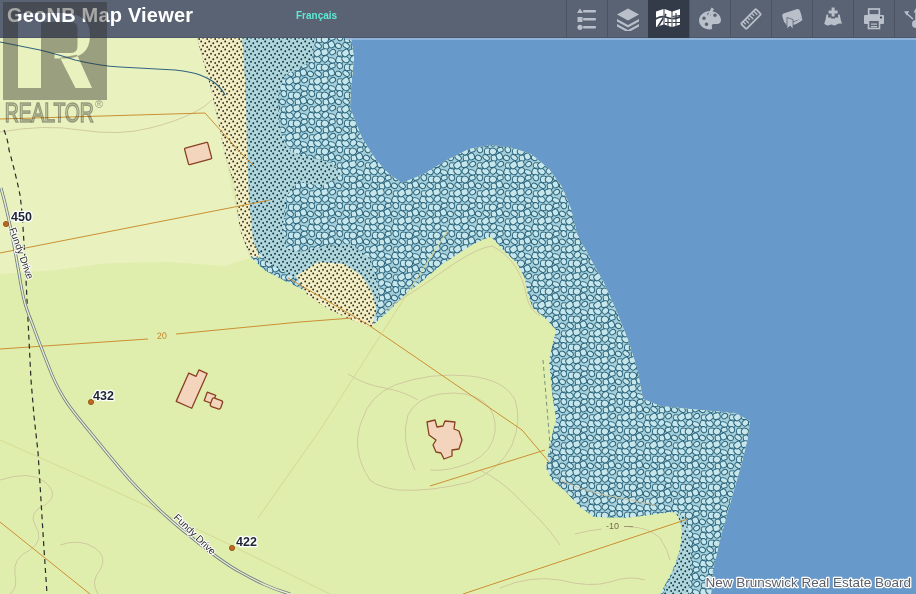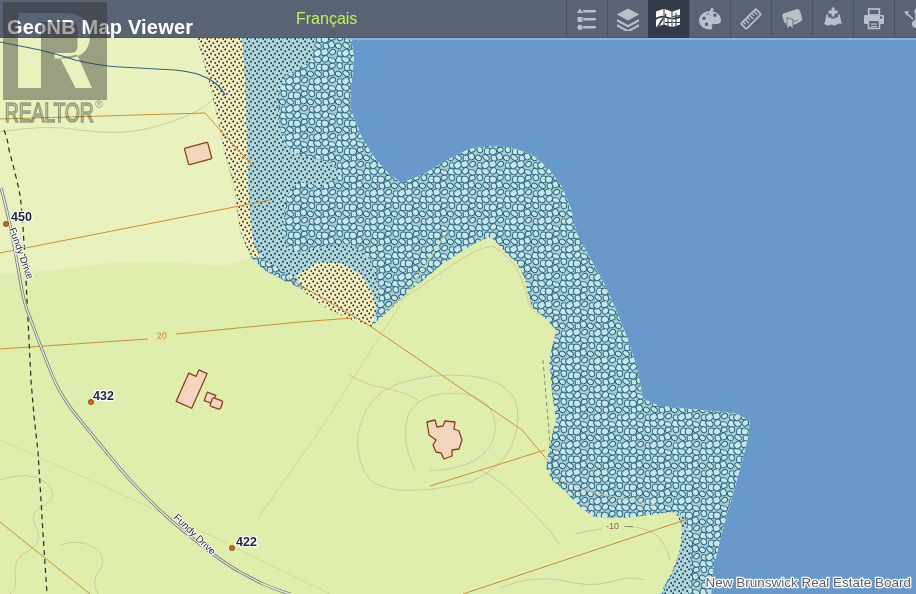--- a/index.html
+++ b/index.html
@@ -1,19 +1,19 @@
 <!DOCTYPE html>
 <html><head>
 <meta charset="utf-8">
 <style>
 html,body{margin:0;padding:0;}
 body{width:916px;height:594px;overflow:hidden;font-family:"Liberation Sans",sans-serif;position:relative;background:#dfeead;}
 #bar{position:absolute;left:0;top:0;width:916px;height:37px;background:#5a6373;border-bottom:1px solid #4e576a;z-index:5;}
-#title{position:absolute;left:7px;top:16px;color:#fff;font-size:20px;font-weight:bold;letter-spacing:0.2px;}
-#fr{position:absolute;left:296px;top:10px;color:#bef264;font-size:16px;}
+#title{position:absolute;left:7px;top:4px;color:#fff;font-size:20px;font-weight:bold;letter-spacing:0.2px;}
+#fr{position:absolute;left:296px;top:10px;color:#5eead4;font-size:10px;font-weight:bold;}
 .sep{position:absolute;top:0;width:1px;height:38px;background:#4b5363;}
 .cell{position:absolute;top:0;width:41px;height:38px;}
 .cell svg{position:absolute;left:8px;top:7px;}
 #active{background:#333b49;}
 #wm{position:absolute;left:0;top:0;z-index:9;}
 </style>
 </head>
 <body>
 <svg id="map" width="916" height="594" style="position:absolute;left:0;top:0;">
 <defs>

